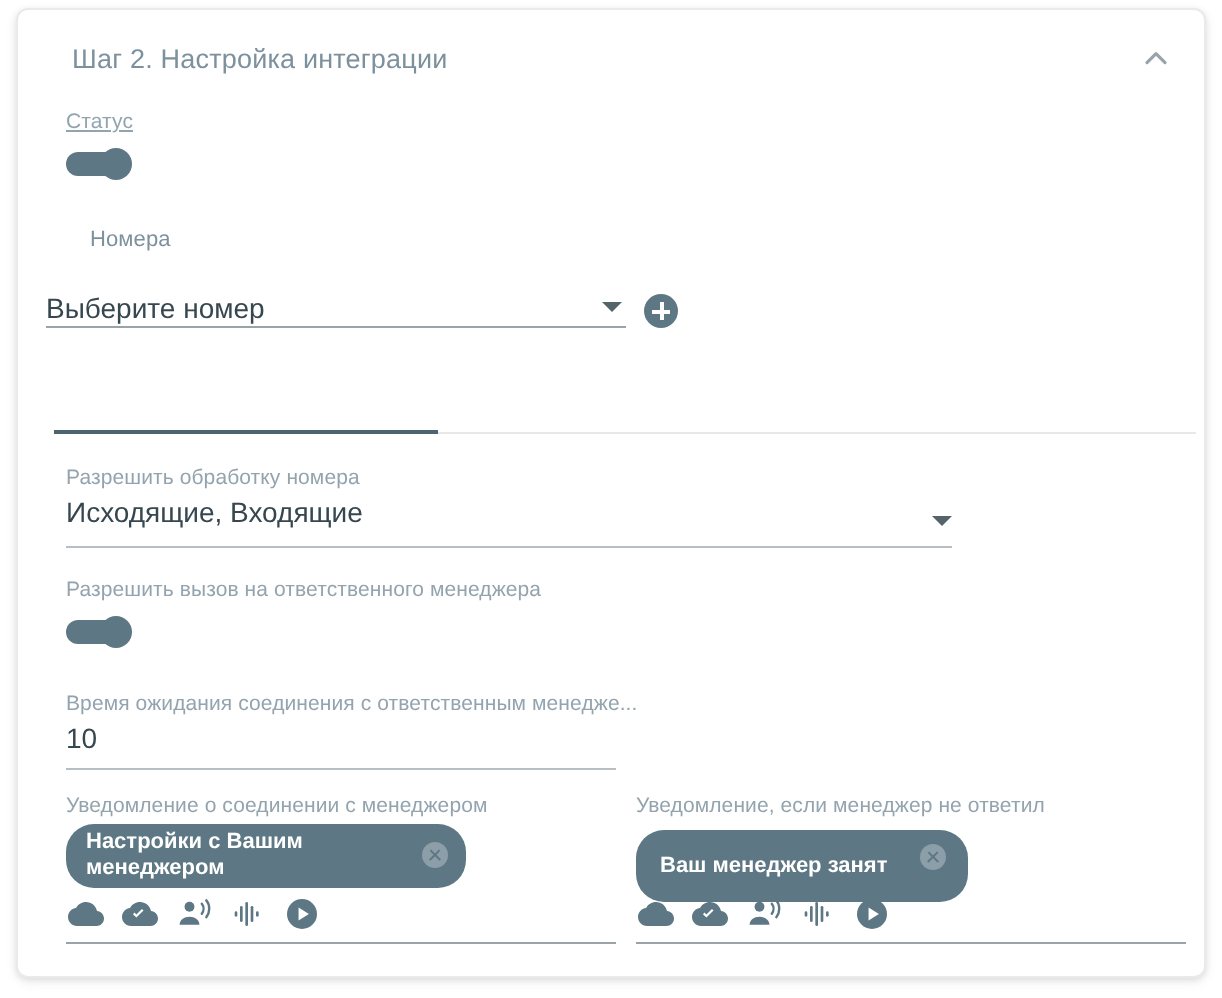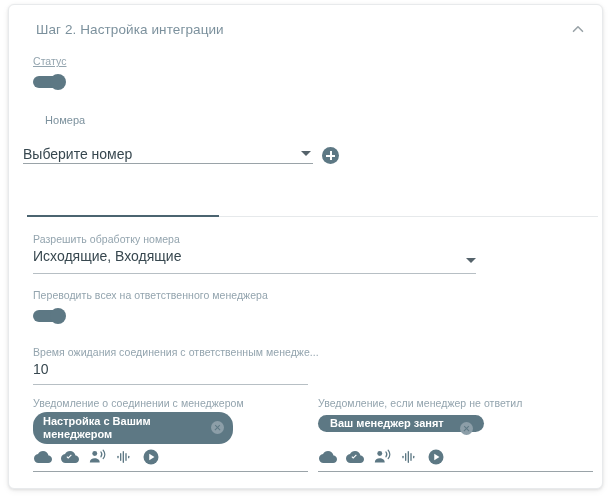--- a/index.html
+++ b/index.html
@@ -246,37 +246,37 @@
       <div class="tabbar-rule"></div>
       <div class="tab-underline" style="width:192px;"></div>
     </div>
 
     <div class="field-label" style="position:absolute;left:24px;top:228px;text-align:right;">Разрешить обработку номера</div>
 
     <div class="input-value" style="left:24px;top:243px;">Исходящие, Входящие</div>
     <div class="caret-down" style="left:457px;top:253px;"></div>
     <div class="uline light" style="left:24px;top:268px;width:443px;"></div>
 
-    <div class="field-label" style="position:absolute;left:24px;top:284px;">Переводить всех на ответственного менеджера</div>
+    <div class="field-label" style="position:absolute;left:24px;top:284px;">Разрешить вызов на ответственного менеджера</div>
 
     <div class="toggle" style="position:absolute;left:24px;top:303px;">
       <div class="track"></div>
       <div class="knob"></div>
     </div>
 
     <div class="field-label" style="position:absolute;left:24px;top:341px;">Время ожидания соединения с ответственным менедже...</div>
 
     <div class="input-value" style="left:24px;top:356px;">10</div>
     <div class="uline light" style="left:24px;top:379px;width:275px;"></div>
 
     <div class="field-label" style="position:absolute;left:24px;top:392px;">Уведомление о соединении с менеджером</div>
 
     <div class="chip" style="left:24px;top:407px;width:200px;height:32px;padding:0 10px;">
       <div style="display:flex;flex-direction:column;justify-content:center;">
-        <span class="chip-text">Настройка с Вашим</span>
+        <span class="chip-text">Настройки с Вашим</span>
         <span class="chip-text">менеджером</span>
       </div>
       <div class="chip-close" style="right:9px;top:9px;"></div>
     </div>
 
     <div class="icon-row" style="left:25px;top:443px;">
       <div class="icon-btn">
         <svg width="18" height="18" viewBox="0 0 24 24">
           <path d="M19.35 10.04C18.67 6.59 15.64 4 12 4 9.11 4 6.6 5.64 5.35 8.04 2.34 8.36 0 10.91 0 14c0 3.31 2.69 6 6 6h13c2.76 0 5-2.24 5-5 0-2.64-2.05-4.78-4.65-4.96z" fill="#5d7884"></path>
         </svg>
@@ -309,21 +309,21 @@
           <circle cx="12" cy="12" r="10" fill="#5d7884"></circle>
           <path d="M9.7 7.6 L16.6 12 L9.7 16.4 Z" fill="#ffffff"></path>
         </svg>
       </div>
     </div>
 
     <div class="uline" style="left:24px;top:466px;width:275px;"></div>
 
     <div class="field-label" style="position:absolute;left:309px;top:392px;">Уведомление, если менеджер не ответил</div>
 
-    <div class="chip" style="left:309px;top:410px;width:166px;height:17px;padding:0 12px;">
+    <div class="chip" style="left:309px;top:410px;width:166px;height:36px;padding:0 12px;">
       <span class="chip-text">Ваш менеджер занят</span>
       <div class="chip-close" style="right:11px;top:7px;"></div>
     </div>
 
     <div class="icon-row" style="left:310px;top:443px;">
       <div class="icon-btn">
         <svg width="18" height="18" viewBox="0 0 24 24">
           <path d="M19.35 10.04C18.67 6.59 15.64 4 12 4 9.11 4 6.6 5.64 5.35 8.04 2.34 8.36 0 10.91 0 14c0 3.31 2.69 6 6 6h13c2.76 0 5-2.24 5-5 0-2.64-2.05-4.78-4.65-4.96z" fill="#5d7884"></path>
         </svg>
       </div>

